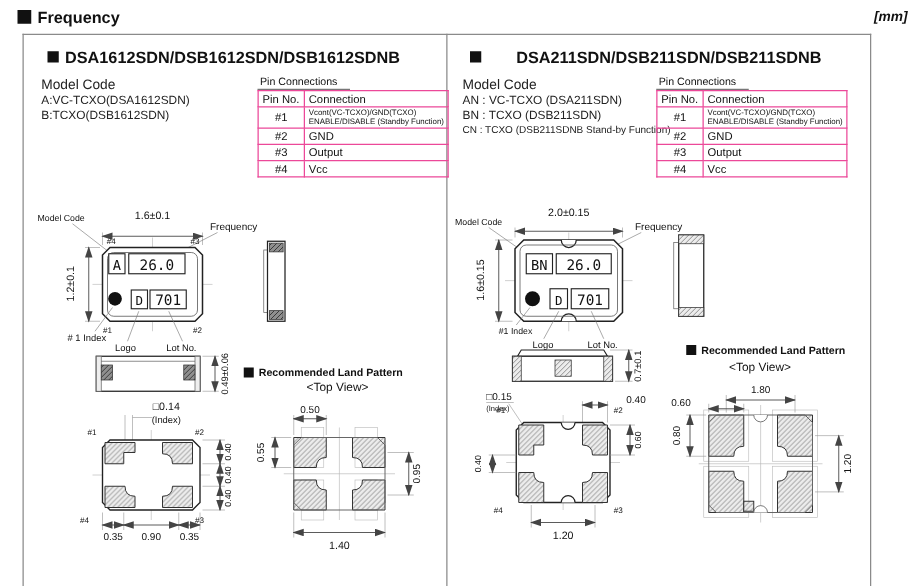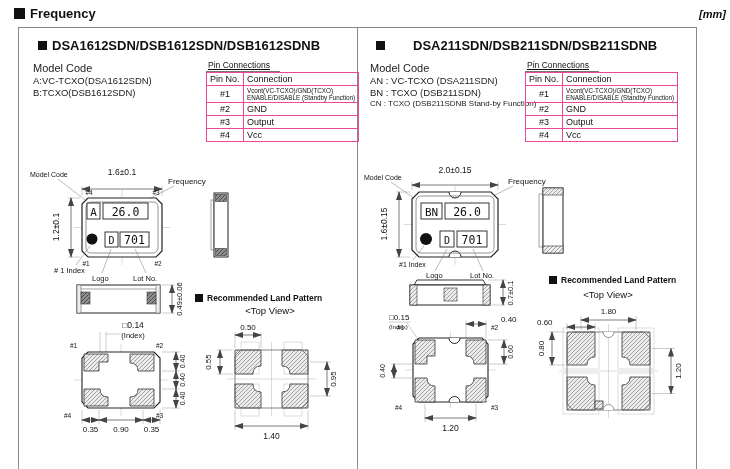--- a/index.html
+++ b/index.html
@@ -9,21 +9,21 @@
   .sq{display:inline-block;width:11px;height:11px;background:#111;}
   .sq-sm{display:inline-block;width:9px;height:9px;background:#111;}
   .unit{right:4px;top:8px;font-size:11px;font-weight:bold;font-style:italic;}
   .outer-box{left:18px;top:27px;width:677px;height:442px;border:1px solid #8a8a8a;border-bottom:none;}
   .divider{left:357px;top:27px;width:1px;height:442px;background:#8a8a8a;}
   .panel-title{font-size:13px;font-weight:bold;display:flex;align-items:center;gap:5px;white-space:nowrap;}
   .mc-head{font-size:11px;color:#222;}
   .mc-line{font-size:9.5px;color:#222;margin-top:1px;white-space:nowrap;}
   .mc-line.small{font-size:8px;}
   .pin-table{font-size:8.5px;}
-  .pt-title{font-size:8.5px;padding:0 2px 1px 2px;border-bottom:1px solid #777;width:70px;text-decoration:underline;}
+  .pt-title{font-size:8.5px;padding:0 2px 1px 2px;border-bottom:1px solid #777;width:70px;}
   .pin-table table{border-collapse:collapse;margin-top:0;}
   .pin-table th,.pin-table td{border:1px solid #ec4899;padding:1px 3px;text-align:left;font-weight:normal;font-size:9px;white-space:nowrap;}
   .pin-table td.pin{text-align:center;width:30px;}
   .pin-table td.tiny,.pin-table .tiny span{font-size:6.3px;line-height:7px;}
   .lp-head{font-size:8.5px;font-weight:bold;display:flex;align-items:center;gap:4px;white-space:nowrap;}
   .lp-sub{font-size:9.5px;text-align:center;}
   svg{position:absolute;overflow:visible;}
   svg text{font-family:"Liberation Sans",sans-serif;fill:#111;}
   .dimtxt{font-size:8.5px;}
   .mark{font-family:"DejaVu Sans Mono",monospace;}

